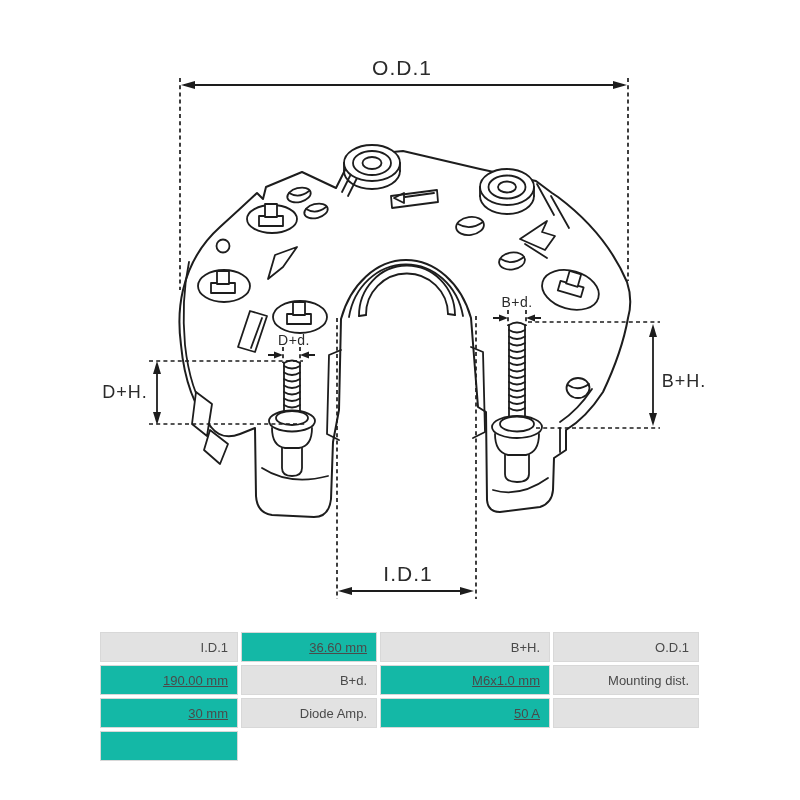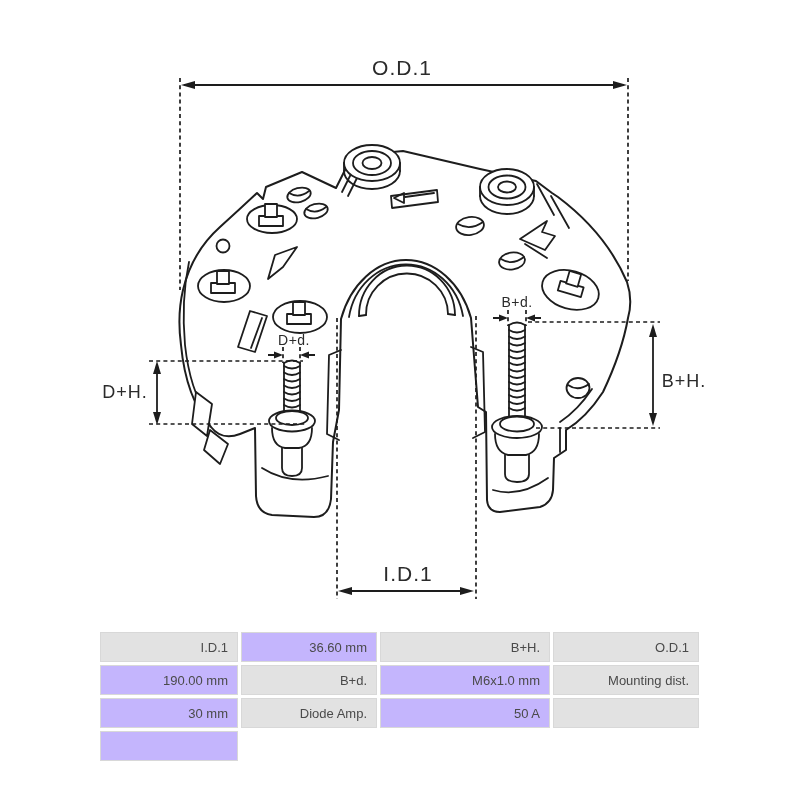--- a/index.html
+++ b/index.html
@@ -17,21 +17,21 @@
   .t-mid{font-size:18px;}
   .t-sml{font-size:14px;letter-spacing:0.5px;}
 
   .spec{position:absolute;left:100px;top:632px;width:601px;
         display:grid;grid-template-columns:138px 136px 170px 146px;
         grid-auto-rows:30px;gap:3px;}
   .spec .cell{border:1px solid #d8d8d8;font-size:13px;color:#4a4a4a;
         display:flex;align-items:center;justify-content:flex-end;
         padding-right:9px;white-space:nowrap;}
   .spec .lab{background:#e2e2e2;}
-  .spec .val{background:#c4b5fd;}
+  .spec .val{background:#14b8a6;text-decoration:underline;}
 </style>
 </head>
 <body>
 
 <div class="page">
 
   <svg width="800" height="625" viewBox="0 0 800 625">
 
     <g>
       <path class="ln fillw" d="M352,156 L403,151 L480,169 L536,181 L552,193 L558,197

